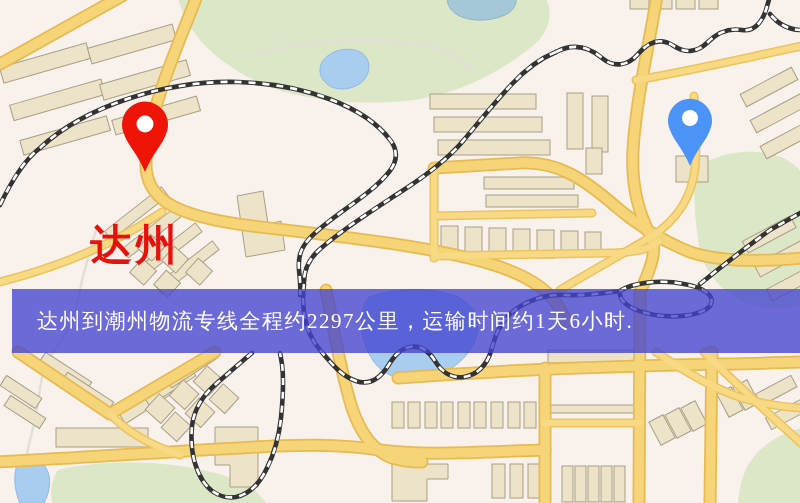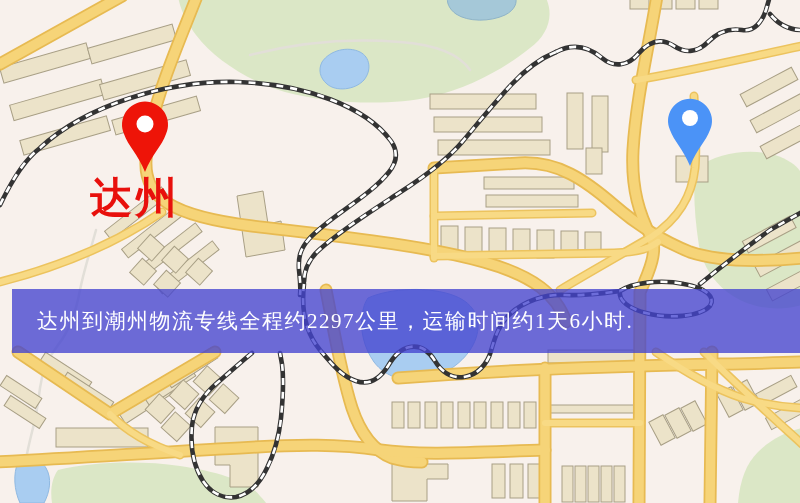--- a/index.html
+++ b/index.html
@@ -23,21 +23,21 @@
   .water{fill:#a9cdf1;stroke:#8fb9e2;stroke-width:1;}
   .water-teal{fill:#a5c8d8;stroke:#8fb4c8;stroke-width:1;}
   .river{stroke:#e2dfd8;stroke-width:2.5;fill:none;stroke-linecap:round;}
   .bld{fill:#ece3c9;stroke:#a89f85;stroke-width:1;}
   .pin-origin{fill:var(--origin-pin,#ee1408);}
   .pin-dest{fill:var(--destination-pin,#4b93f7);}
   .pin-hole{fill:#ffffff;}
 
   .place-label{
     position:absolute;font-weight:bold;font-size:42px;line-height:1;
-    letter-spacing:3px;white-space:nowrap;
+    letter-spacing:3px;white-space:nowrap;margin-top:47px;
   }
   .origin-label{left:90px;top:177px;color:var(--origin-label,#e8100c);}
   .destination-label{left:643px;top:175px;color:var(--destination-label,#2323dc);}
 
   .route-banner{
     position:absolute;left:0;top:289px;width:800px;height:64px;
     background:var(--banner-bg,rgba(68,68,207,.78));
     display:flex;align-items:center;margin-left:12px;
   }
   .route-banner-text{

